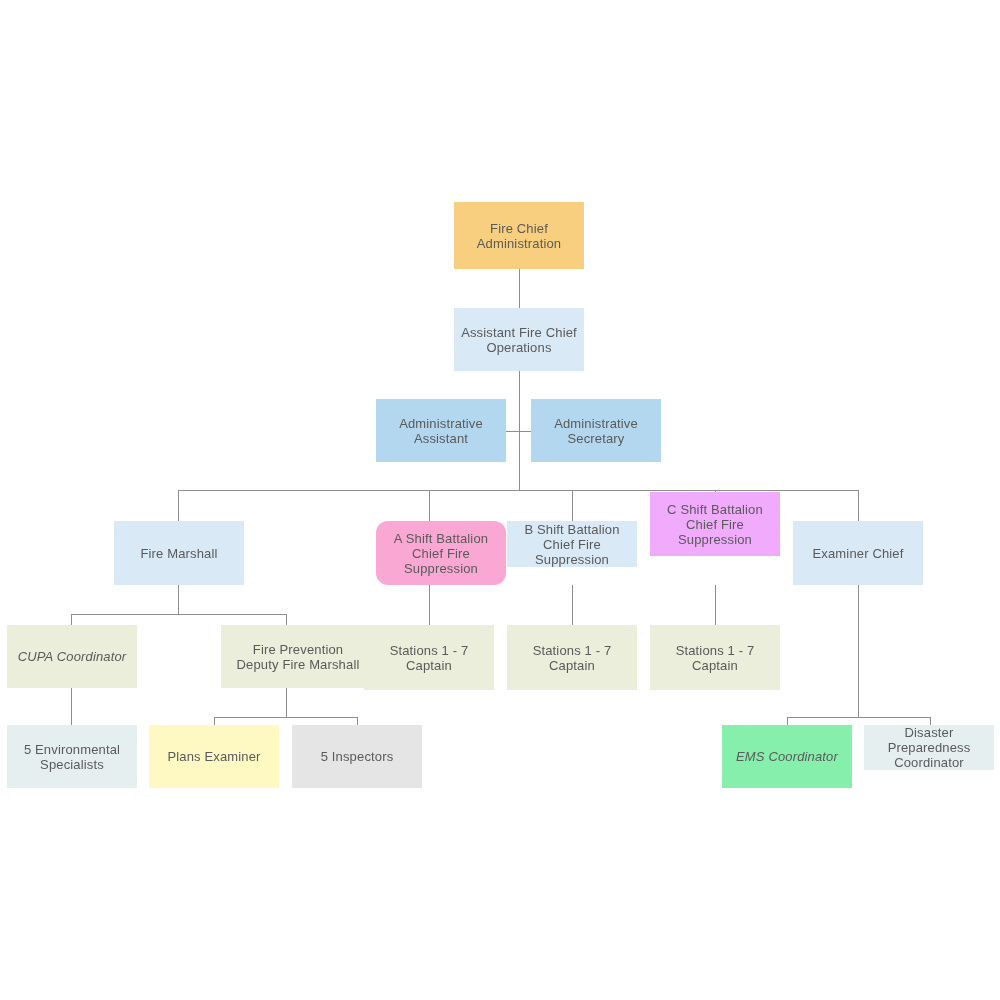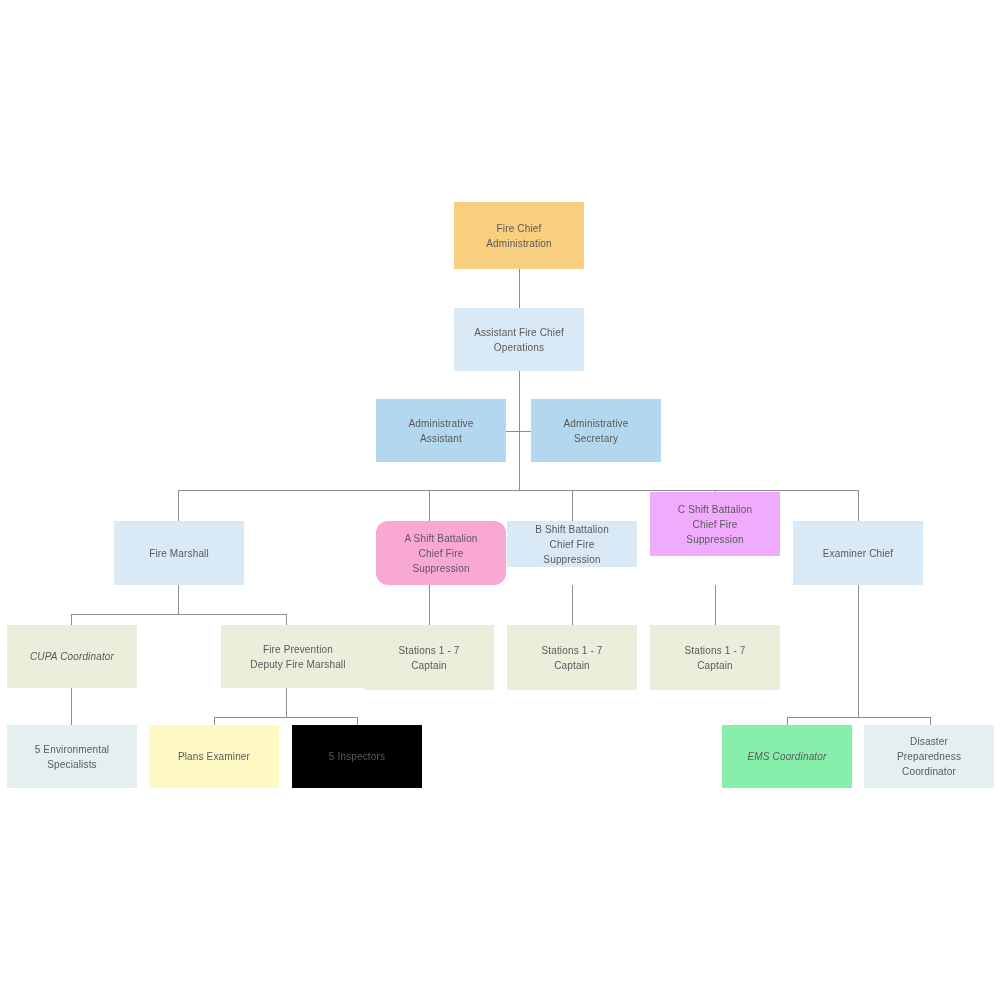--- a/index.html
+++ b/index.html
@@ -11,21 +11,21 @@
   }
   #chart{position:relative;width:1000px;height:1000px;}
   .node{
     position:absolute;
     box-sizing:border-box;
     display:flex;
     align-items:center;
     justify-content:center;
     text-align:center;
     color:#5a5a5a;
-    font-size:10px;
+    font-size:13px;
     line-height:15px;
     letter-spacing:.15px;
     padding:14px 5px;
     white-space:pre-line;
     z-index:2;
   }
   .conn{position:absolute;background:#8d8d8d;z-index:1;}
   .conn.h{height:1px;}
   .conn.v{width:1px;}
 </style>
@@ -82,18 +82,18 @@
 Deputy Fire Marshall</div>
     <div class="node" style="left: 364px; top: 625px; width: 130px; height: 65px; background: rgb(234, 238, 219); color: rgb(90, 90, 90);">Stations 1 - 7
 Captain</div>
     <div class="node" style="left: 507px; top: 625px; width: 130px; height: 65px; background: rgb(234, 238, 219); color: rgb(90, 90, 90);">Stations 1 - 7
 Captain</div>
     <div class="node" style="left: 650px; top: 625px; width: 130px; height: 65px; background: rgb(234, 238, 219); color: rgb(90, 90, 90);">Stations 1 - 7
 Captain</div>
     <div class="node" style="left: 7px; top: 725px; width: 130px; height: 63px; background: rgb(230, 239, 240); color: rgb(90, 90, 90);">5 Environmental
 Specialists</div>
     <div class="node" style="left: 149px; top: 725px; width: 130px; height: 63px; background: #fef9c3; color: rgb(90, 90, 90);">Plans Examiner</div>
-    <div class="node" style="left: 292px; top: 725px; width: 130px; height: 63px; background: #000000; color: rgb(90, 90, 90);">5 Inspectors</div>
+    <div class="node" style="left: 292px; top: 725px; width: 130px; height: 63px; background: #e5e5e5; color: rgb(90, 90, 90);">5 Inspectors</div>
     <div class="node" style="left: 722px; top: 725px; width: 130px; height: 63px; background: #86efac; color: rgb(90, 90, 90); font-style: italic;">EMS Coordinator</div>
-    <div class="node" style="left: 864px; top: 725px; width: 130px; height: 63px; background: rgb(230, 239, 240); color: rgb(90, 90, 90);">Disaster
+    <div class="node" style="left: 864px; top: 725px; width: 130px; height: 45px; background: rgb(230, 239, 240); color: rgb(90, 90, 90);">Disaster
 Preparedness
 Coordinator</div>
   </div>
 
 </body></html>

